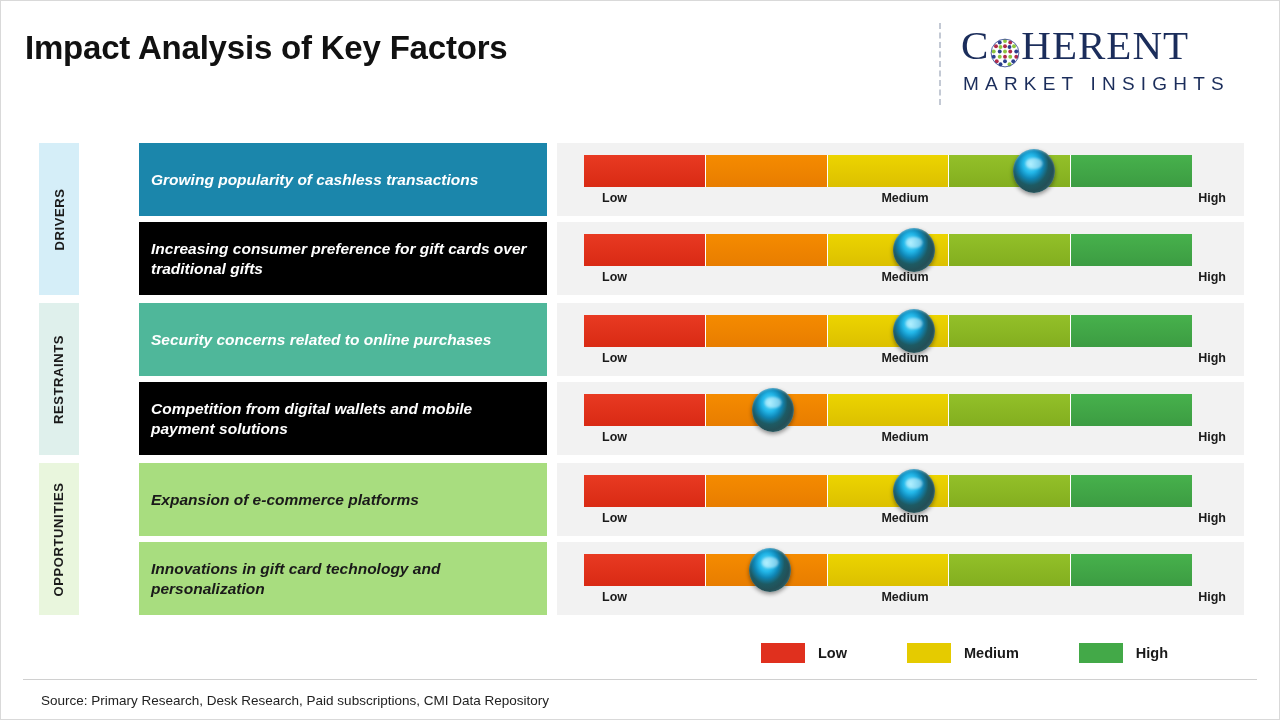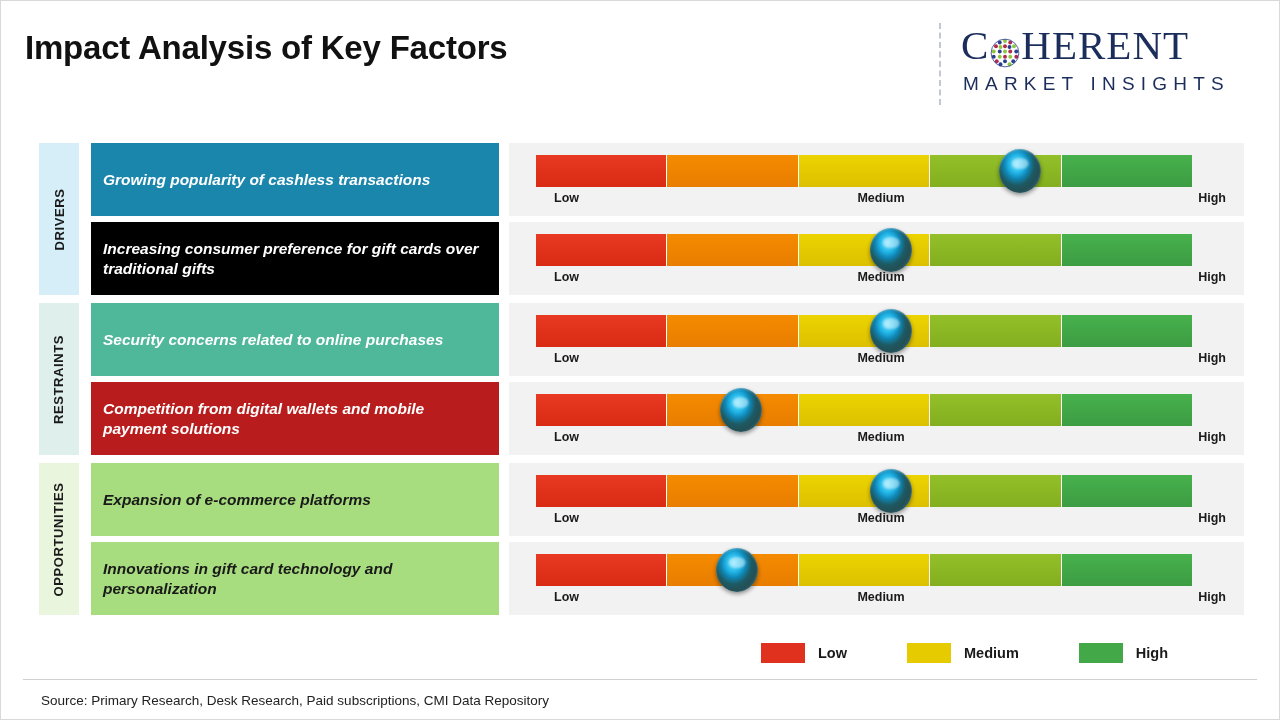--- a/index.html
+++ b/index.html
@@ -133,20 +133,21 @@
   .factor {
     width: 408px;
     box-sizing: border-box;
     padding: 10px 12px;
     display: flex;
     align-items: center;
     font-size: 15.5px;
     font-weight: bold;
     font-style: italic;
     line-height: 1.28;
+    margin-left: 48px;
   }
   .gauge-panel {
     margin-left: 10px;
     flex: 1;
     background: #f2f2f2;
     position: relative;
     box-sizing: border-box;
   }
   .bar {
     position: absolute;
@@ -372,21 +373,21 @@
             <div class="marker" style="left:52%;"></div>
             <div class="scale-labels">
               <span class="lab lab-low">Low</span>
               <span class="lab lab-med">Medium</span>
               <span class="lab lab-high">High</span>
             </div>
           </div>
         </div>
 
         <div class="row" style="height:73px;margin-top:6px;">
-          <div class="factor" style="background:#b91c1c;color:#ffffff;">
+          <div class="factor" style="background:#000000;color:#ffffff;">
             <span>Competition from digital wallets and mobile payment solutions</span>
           </div>
           <div class="gauge-panel">
             <div class="bar">
               <div class="seg" style="background:linear-gradient(180deg,#e83a22,#d92a14);"></div>
               <div class="seg" style="background:linear-gradient(180deg,#f58b00,#e87d00);"></div>
               <div class="seg" style="background:linear-gradient(180deg,#ecd400,#dcc000);"></div>
               <div class="seg" style="background:linear-gradient(180deg,#93c029,#83ae1f);"></div>
               <div class="seg" style="background:linear-gradient(180deg,#47b14c,#3c9c42);"></div>
             </div>

